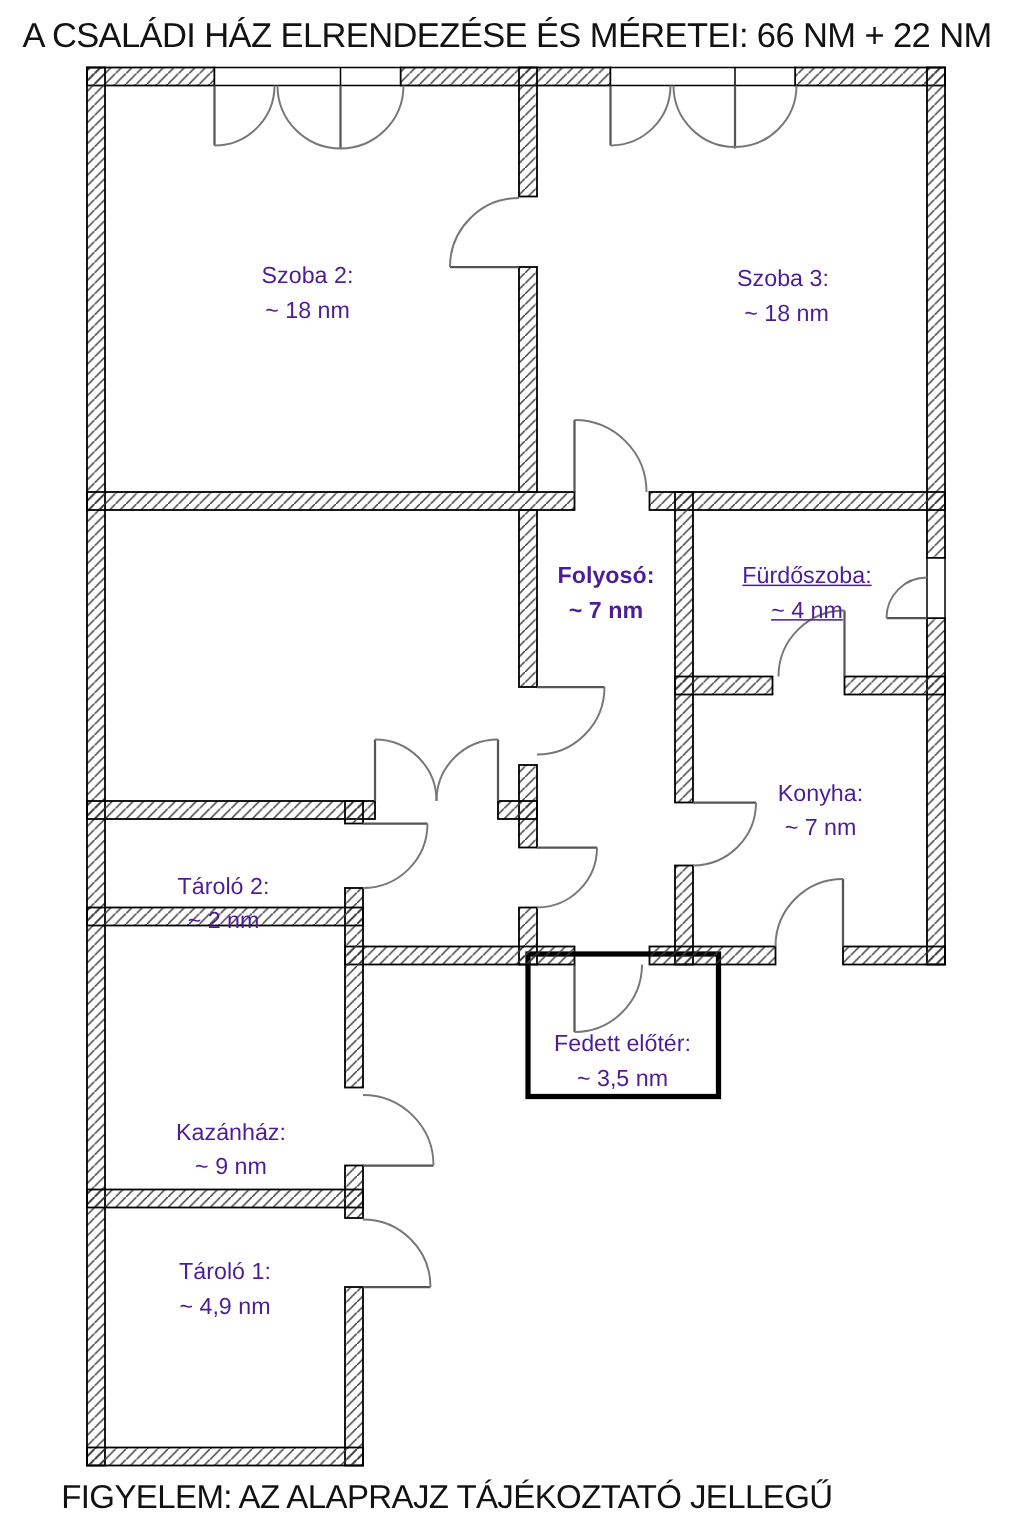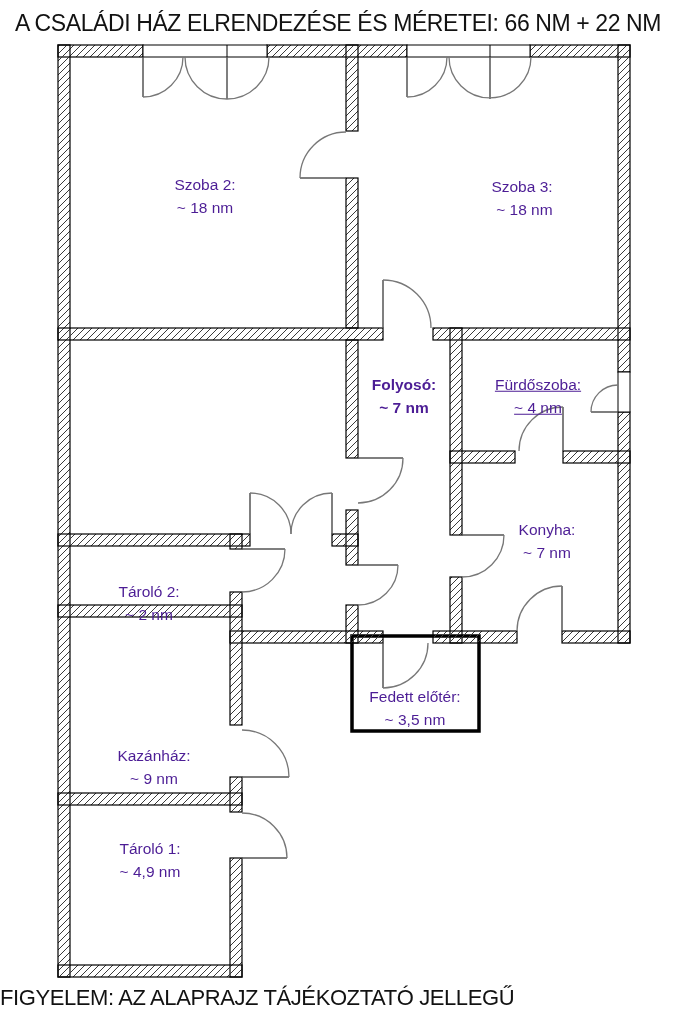--- a/index.html
+++ b/index.html
@@ -19,21 +19,21 @@
     text-align: center;
     font-size: 23px;
     letter-spacing: -0.4px;
     color: #121212;
     white-space: nowrap;
   }
   .page-footer {
     position: absolute;
     left: 0; top: 985px;
     width: 555px;
-    text-align: left;
+    text-align: right;
     font-size: 22px;
     letter-spacing: -0.4px;
     color: #121212;
     white-space: nowrap;
   }
   .room-label {
     position: absolute;
     transform: translate(-50%, -50%);
     text-align: center;
     font-size: 15.5px;

